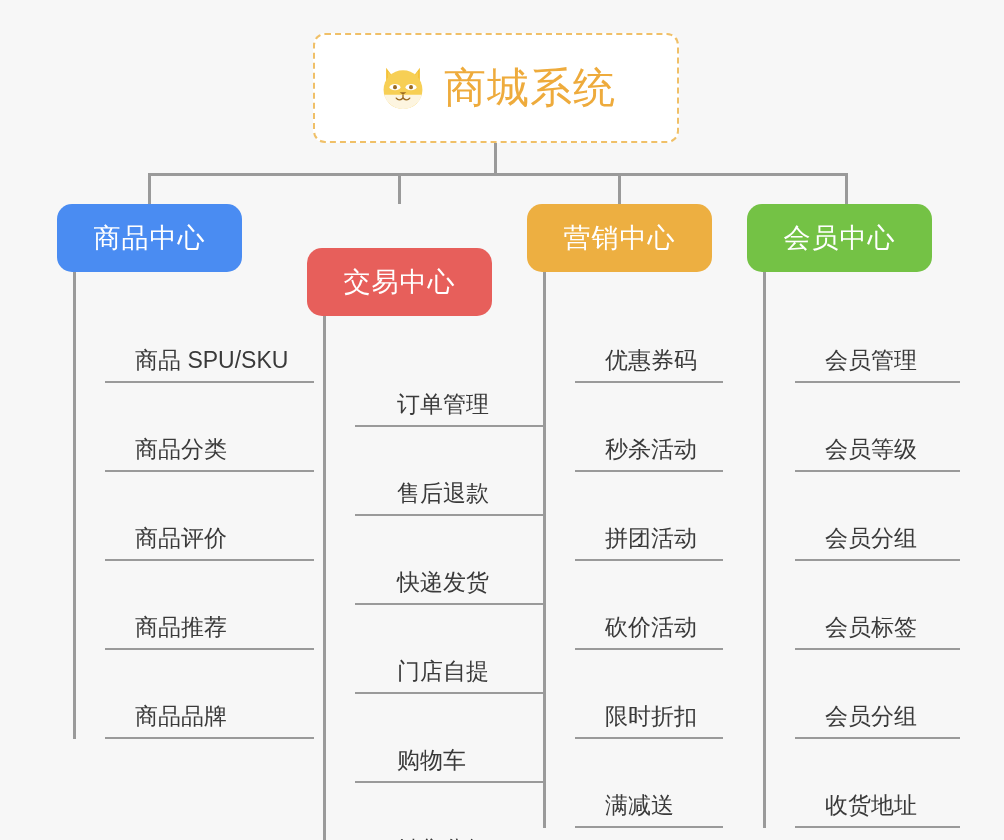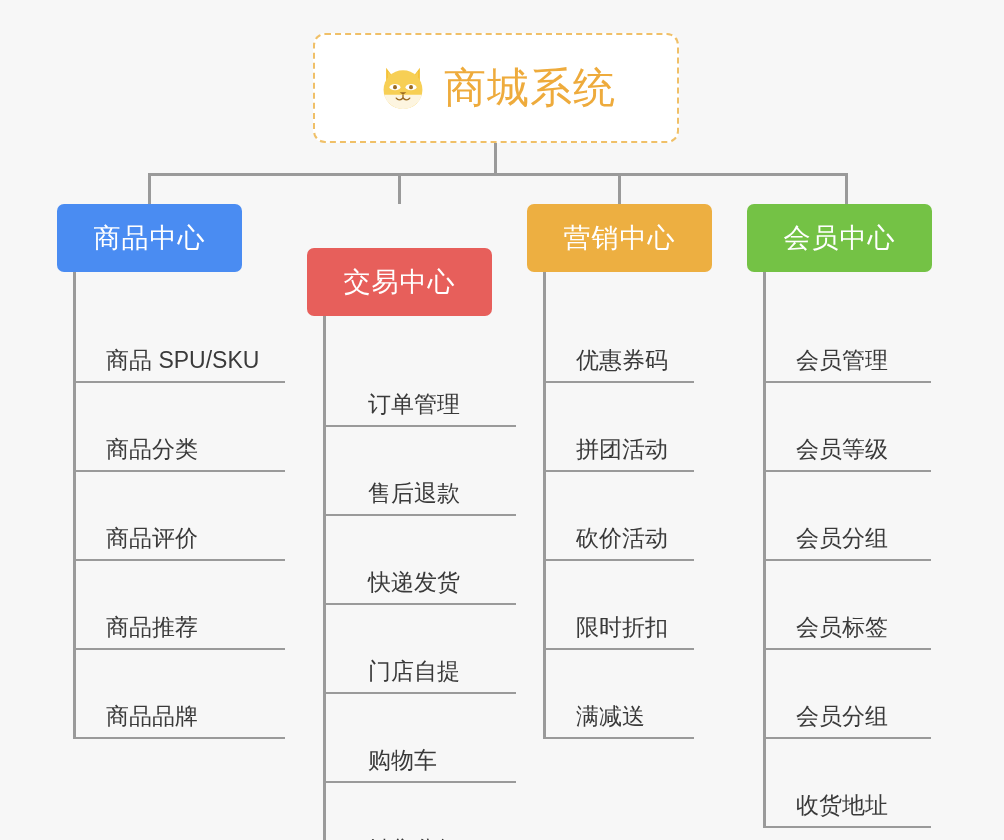--- a/index.html
+++ b/index.html
@@ -64,21 +64,21 @@
     top: 204px;
     width: 220px;
   }
   .col-0 { left: 57px; }
   .col-1 { left: 307px; }
   .col-2 { left: 527px; }
   .col-3 { left: 747px; }
 
   .cat-box {
     height: 68px;
-    border-radius: 7px;
+    border-radius: 15px;
     display: flex;
     align-items: center;
     justify-content: center;
     color: #ffffff;
     font-size: 27px;
     letter-spacing: 1px;
     box-sizing: border-box;
   }
   .col-0 .cat-box { width: 185px; }
   .col-1 .cat-box { width: 185px; margin-top: 44px; }
@@ -92,20 +92,21 @@
     padding-top: 22px;
     border-left: 3px solid #9a9a9a;
   }
   .leaf-item {
     position: relative;
     height: 89px;
     box-sizing: border-box;
     display: flex;
     align-items: flex-end;
     border-bottom: 2px solid #9a9a9a;
+    margin-left: 29px;
   }
   .col-0 .leaf-item { width: 209px; }
   .col-1 .leaf-item { width: 190px; padding-left: 12px; }
   .col-2 .leaf-item { width: 148px; }
   .col-3 .leaf-item { width: 165px; }
 
   .leaf-label {
     font-size: 23px;
     color: #3a3a3a;
     line-height: 1;
@@ -196,20 +197,23 @@
 
   <div class="column col-2">
     <div class="cat-box" style="background: rgb(237, 175, 65);">
       <span>营销中心</span>
     </div>
     <div class="leaf-list">
       <div class="leaf-item">
         <span class="leaf-label">优惠券码</span>
       </div>
       <div class="leaf-item">
+        <span class="leaf-label">秒杀活动</span>
+      </div>
+      <div class="leaf-item">
         <span class="leaf-label">拼团活动</span>
       </div>
       <div class="leaf-item">
         <span class="leaf-label">砍价活动</span>
       </div>
       <div class="leaf-item">
         <span class="leaf-label">限时折扣</span>
       </div>
       <div class="leaf-item">
         <span class="leaf-label">满减送</span>

